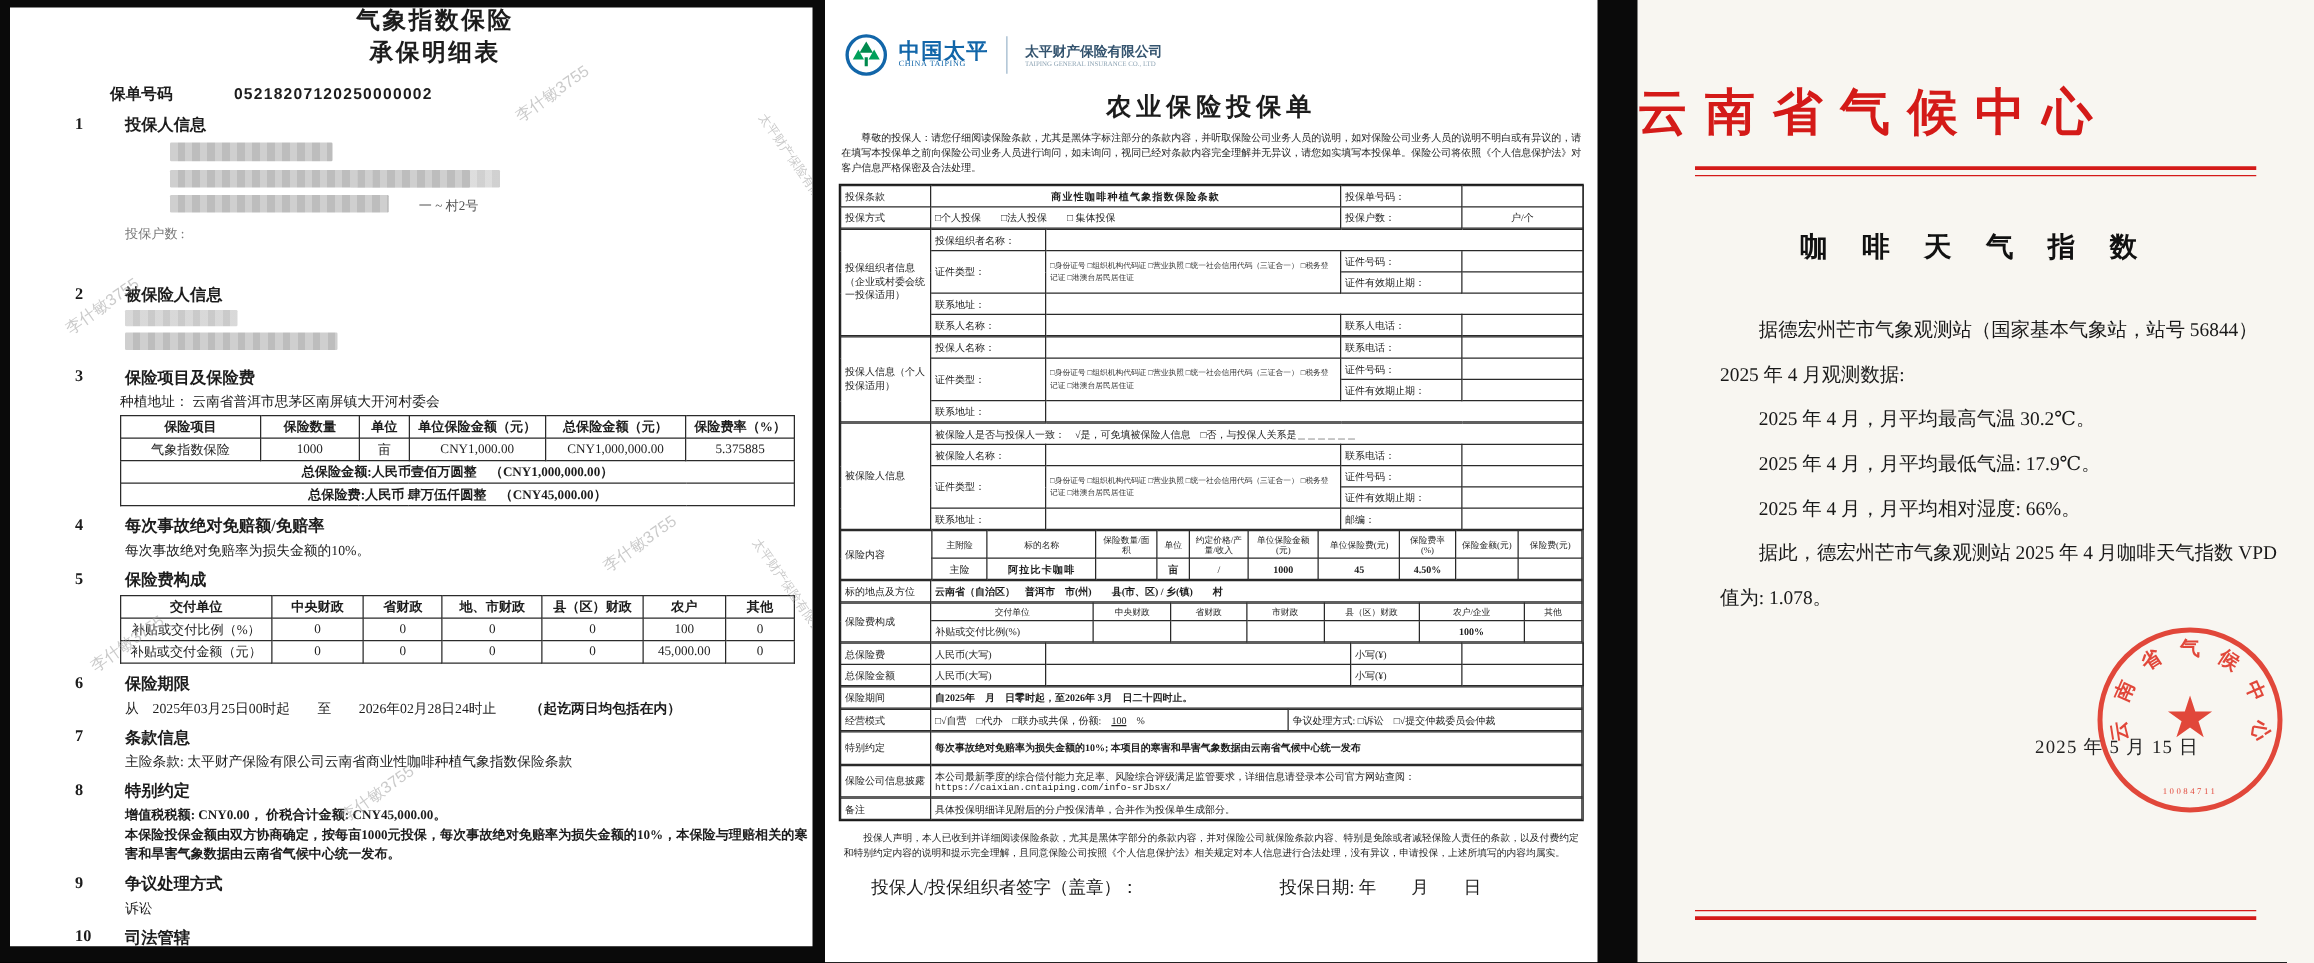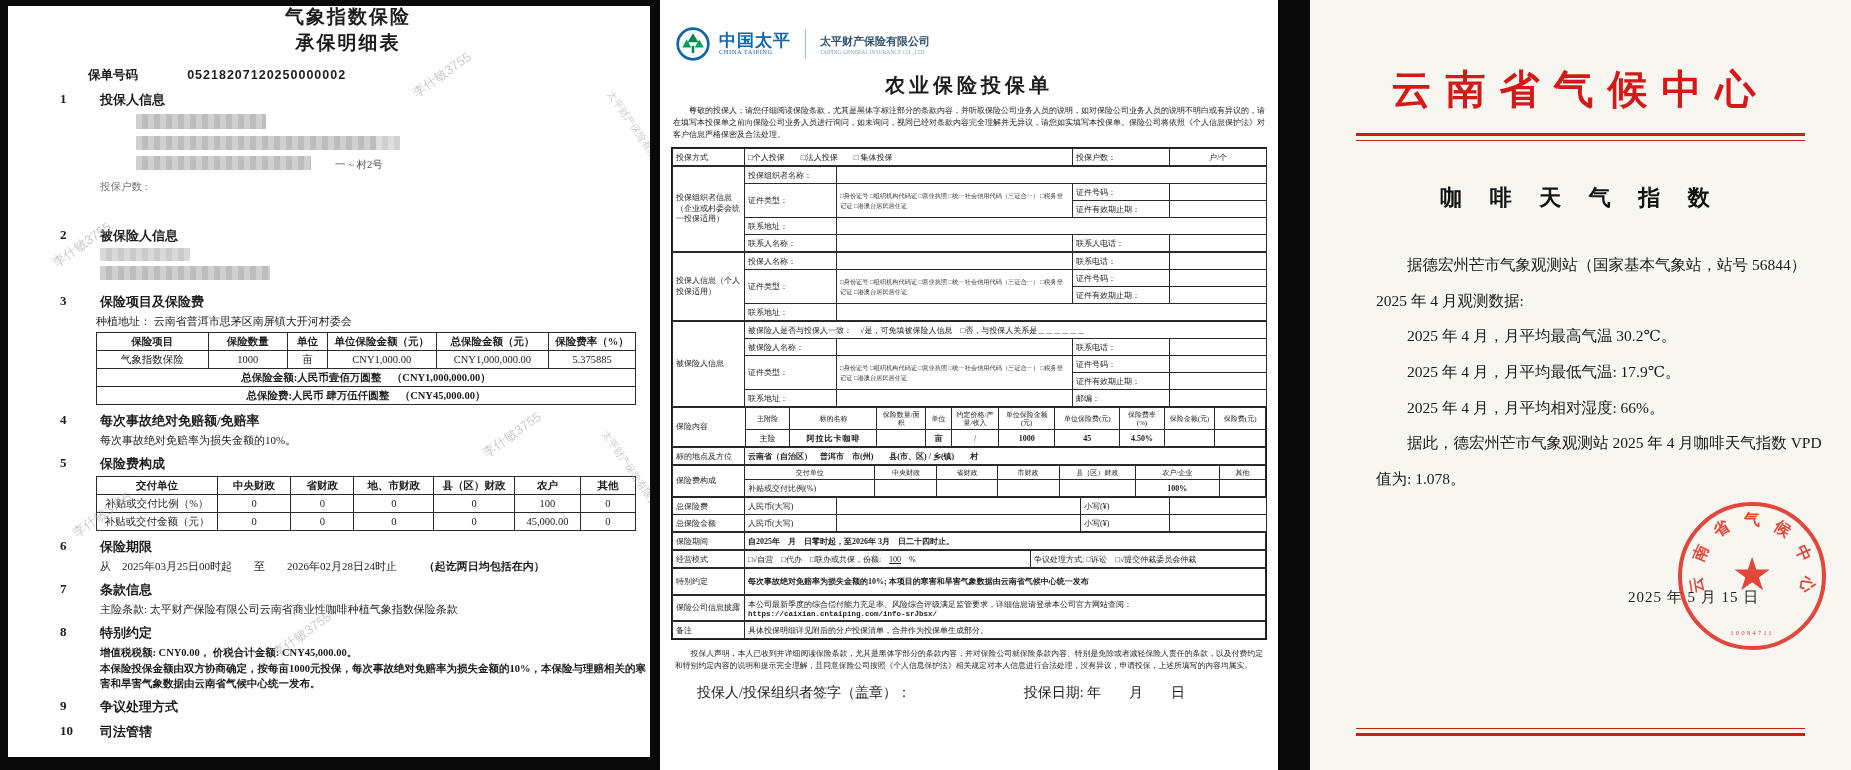--- a/index.html
+++ b/index.html
@@ -44,21 +44,21 @@
   td.vb{font-weight:bold;text-align:center;letter-spacing:1px;}
   td.vc{text-align:center;}
   td.banner{text-align:center;font-size:8px;letter-spacing:1px;padding:3px;}
   td.num{text-align:center;}
   .mdecl{font-size:7.8px;line-height:1.55;text-align:justify;text-indent:2em;margin:8px 4px 0;}
   .msign{display:flex;font-size:14px;margin:12px 10px 0 26px;}
   .msign .sl{flex:1.4;}
   .msign .sd{flex:1;}
   
   #pageR{left:1310px;top:0;width:541px;height:770px;background:#f8f6f1;box-sizing:border-box;}
-  .rorg{margin-top:62px;text-align:center;color:#d41a18;font-weight:bold;font-size:40px;letter-spacing:14px;white-space:nowrap;}
+  .rorg{margin-top:62px;text-align:left;color:#d41a18;font-weight:bold;font-size:40px;letter-spacing:14px;white-space:nowrap;}
   .rline{margin:16px 46px 0;height:4px;border-top:3px solid #d41a18;border-bottom:1px solid #d41a18;}
   .rline.bottom{position:absolute;left:46px;right:46px;bottom:34px;margin:0;border-top:1px solid #d41a18;border-bottom:3px solid #d41a18;}
   .rsub{margin-top:42px;text-align:center;font-size:22px;font-weight:bold;letter-spacing:11px;color:#111;}
   .rbody{margin:34px 20px 0 66px;font-size:15.5px;line-height:2.3;color:#191919;}
   .rbody p{margin:0;}
   .indent{text-indent:2em;}
   .rdate{position:absolute;left:318px;top:588px;font-size:15px;color:#222;z-index:3;letter-spacing:1px;}
   .stamp{position:absolute;left:368px;top:502px;width:148px;height:148px;z-index:2;opacity:.92;}
   .stampring{position:absolute;inset:0;border:4px solid #e0392b;border-radius:50%;}
   .stamp .star{position:absolute;left:50%;top:50%;transform:translate(-50%,-54%);font-size:46px;color:#e0392b;font-family:"DejaVu Sans",sans-serif;}
@@ -235,20 +235,21 @@
       <div class="ind bold" style="font-size:10.5px;line-height:1.45;">
         <div>增值税税额: CNY0.00，  价税合计金额: CNY45,000.00。</div>
         <div style="white-space:nowrap;">本保险投保金额由双方协商确定，按每亩1000元投保，每次事故绝对免赔率为损失金额的10%，本保险与理赔相关的寒</div>
         <div>害和旱害气象数据由云南省气候中心统一发布。</div>
       </div>
 
       <div class="sec">
         <span class="num">9</span>
         <span>争议处理方式</span>
       </div>
+      <div class="ind">诉讼</div>
 
       <div class="sec">
         <span class="num">10</span>
         <span>司法管辖</span>
       </div>
 
     </div>
   </div>
 
   <div class="page" id="pageM">
@@ -277,20 +278,26 @@
     <div class="fw">
 
       <table class="form">
         <colgroup>
             <col style="width:72px">
             <col style="width:328px">
             <col style="width:97px">
             <col style="width:97px">
           </colgroup>
         <tbody>
+            <tr>
+          <td class="lab">投保条款</td>
+          <td class="vb">商业性咖啡种植气象指数保险条款</td>
+          <td class="lab">投保单号码：</td>
+          <td></td>
+        </tr>
         <tr>
           <td class="lab">投保方式</td>
           <td>□个人投保　　□法人投保　　□ 集体投保</td>
           <td class="lab">投保户数：</td>
           <td class="vc">户/个</td>
         </tr>
       </tbody>
         </table>
 
       <table class="form">
@@ -566,21 +573,21 @@
       <table class="form">
         <colgroup>
             <col style="width:72px">
             <col>
           </colgroup>
         <tbody>
             <tr>
           <td class="glab">保险公司信息披露</td>
           <td>
             <div>本公司最新季度的综合偿付能力充足率、风险综合评级满足监管要求，详细信息请登录本公司官方网站查阅：</div>
-            <div style="font-family:'Liberation Mono',monospace;font-size:7.5px;font-weight:bold;">https://caixian.cntaiping.com/info-srJbsx/</div>
+            <div style="font-family:'Liberation Mono',monospace;font-size:7.5px;">https://caixian.cntaiping.com/info-srJbsx/</div>
           </td>
         </tr>
       </tbody>
         </table>
 
       <table class="form">
         <colgroup>
             <col style="width:72px">
             <col>
           </colgroup>

